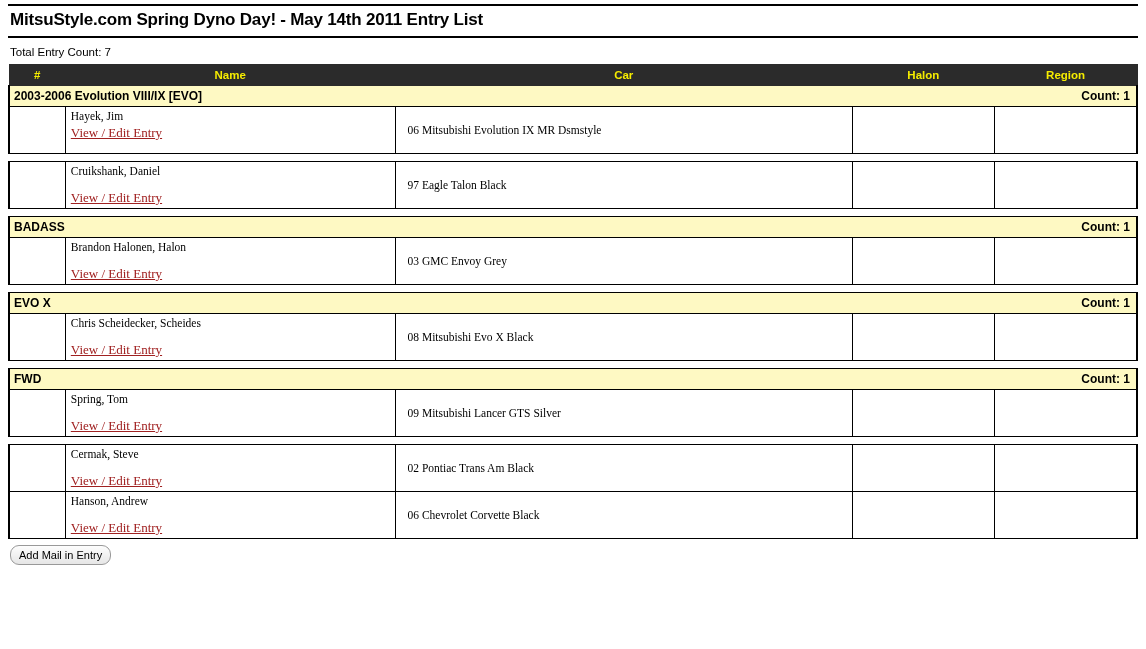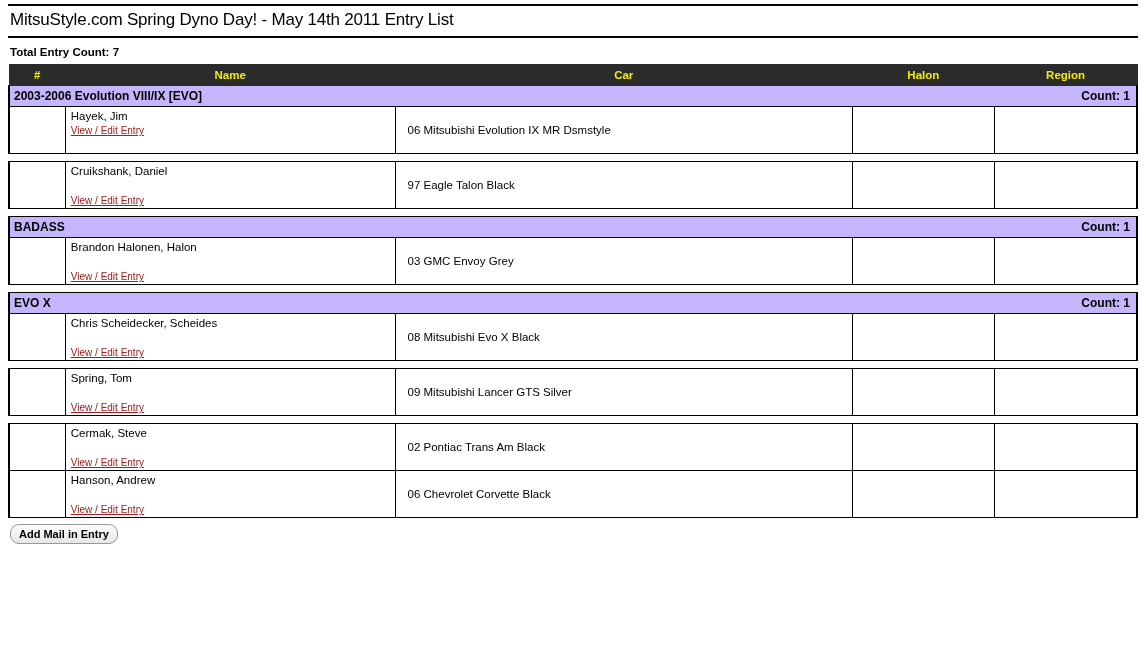--- a/index.html
+++ b/index.html
@@ -19,31 +19,31 @@
     padding: 0 8px;
     box-sizing: border-box;
     width: 1146px;
   }
   .title-rule-top {
     border-top: 2px solid #000;
     margin: 4px 0 0 0;
   }
   .page-title {
     font-size: 17px;
-    font-weight: normal;
+    font-weight: bold;
     padding: 4px 2px 6px 2px;
     letter-spacing: -0.2px;
   }
   .title-rule-bottom {
     border-bottom: 2px solid #000;
     margin-bottom: 6px;
   }
   .total-count {
     font-size: 11.5px;
-    font-weight: bold;
+    font-weight: normal;
     padding: 2px 2px 6px 2px;
   }
   table.entries {
     border-collapse: collapse;
     width: 1130px;
     table-layout: fixed;
   }
   table.entries thead th {
     background: #2b2b2b;
     color: #f5ec00;
@@ -56,36 +56,37 @@
   col.c-num    { width: 56px; }
   col.c-name   { width: 328px; }
   col.c-car    { width: 455px; }
   col.c-tire   { width: 141px; }
   col.c-region { width: 142px; }
 
   tr.group-row td {
     border: 1px solid #000;
     border-left: 2px solid #000;
     border-right: 2px solid #000;
-    background: #c4b5fd;
+    background: #fef9c3;
     padding: 0;
   }
   .group-inner {
     display: flex;
     justify-content: space-between;
     align-items: center;
     padding: 3px 6px 3px 4px;
     font-size: 12px;
     font-weight: bold;
   }
   tr.entry-row td {
     border: 1px solid #000;
     vertical-align: top;
     padding: 0;
     height: 46px;
+    font-family: Liberation Serif, serif;
   }
   tr.entry-row td.cell-num {
     border-left: 2px solid #000;
   }
   tr.entry-row td.cell-region {
     border-right: 2px solid #000;
   }
   .name-cell {
     position: relative;
     height: 100%;
@@ -94,21 +95,21 @@
     box-sizing: border-box;
   }
   .name-text {
     font-size: 11.5px;
   }
   .edit-link {
     position: absolute;
     left: 5px;
     bottom: 2px;
     color: #a02020;
-    font-size: 10px;
+    font-size: 13px;
     text-decoration: underline;
     cursor: pointer;
   }
   .car-cell {
     padding: 0 4px;
     font-size: 11.5px;
     height: 46px;
     display: flex;
     align-items: center;
     box-sizing: border-box;
@@ -124,21 +125,20 @@
     padding: 6px 2px 0 2px;
   }
   .footer-btn {
     font-family: "Liberation Sans", sans-serif;
     font-size: 11px;
     padding: 3px 8px;
     border: 1px solid #999;
     border-radius: 9px;
     background: linear-gradient(#fdfdfd, #e6e6e6);
     cursor: pointer;
-    font-weight: bold;
   }
 </style>
 </head>
 <body>
 
 <div class="page">
 
   <div class="title-rule-top"></div>
   <div class="page-title">MitsuStyle.com Spring Dyno Day! - May 14th 2011 Entry List</div>
   <div class="title-rule-bottom"></div>
@@ -253,20 +253,28 @@
         <td>
           <div class="car-cell">08 Mitsubishi Evo X Black</div>
         </td>
         <td></td>
         <td class="cell-region"></td>
       </tr>
       <tr class="spacer-row">
           <td colspan="5"></td>
         </tr>
 
+      <tr class="group-row">
+        <td colspan="5">
+          <div class="group-inner">
+            <span>FWD</span>
+            <span>Count: 1</span>
+          </div>
+        </td>
+      </tr>
       <tr class="entry-row">
         <td class="cell-num"></td>
         <td>
           <div class="name-cell">
             <div class="name-text">Spring, Tom</div>
             <span class="edit-link">View / Edit Entry</span>
           </div>
         </td>
         <td>
           <div class="car-cell">09 Mitsubishi Lancer GTS Silver</div>

